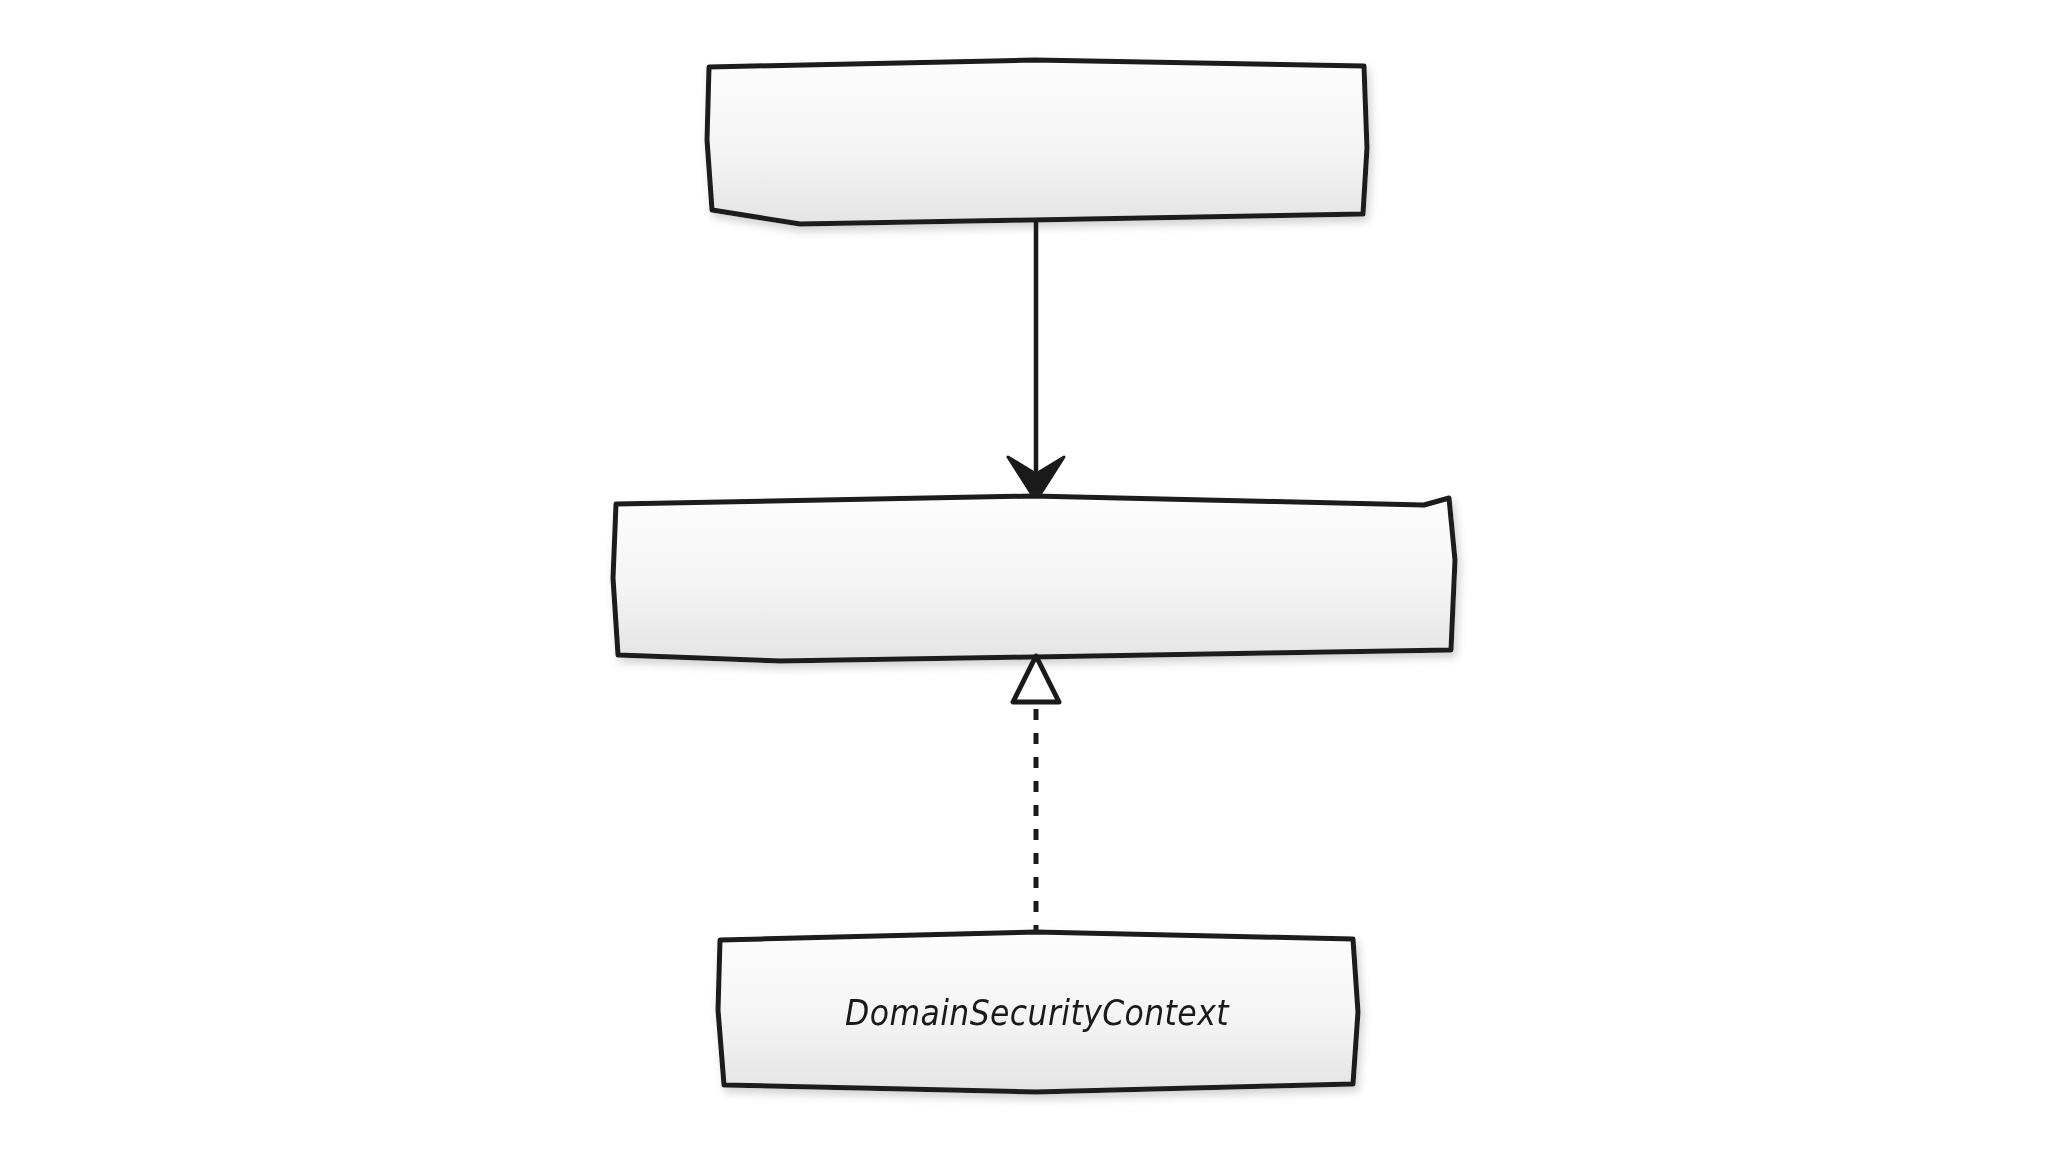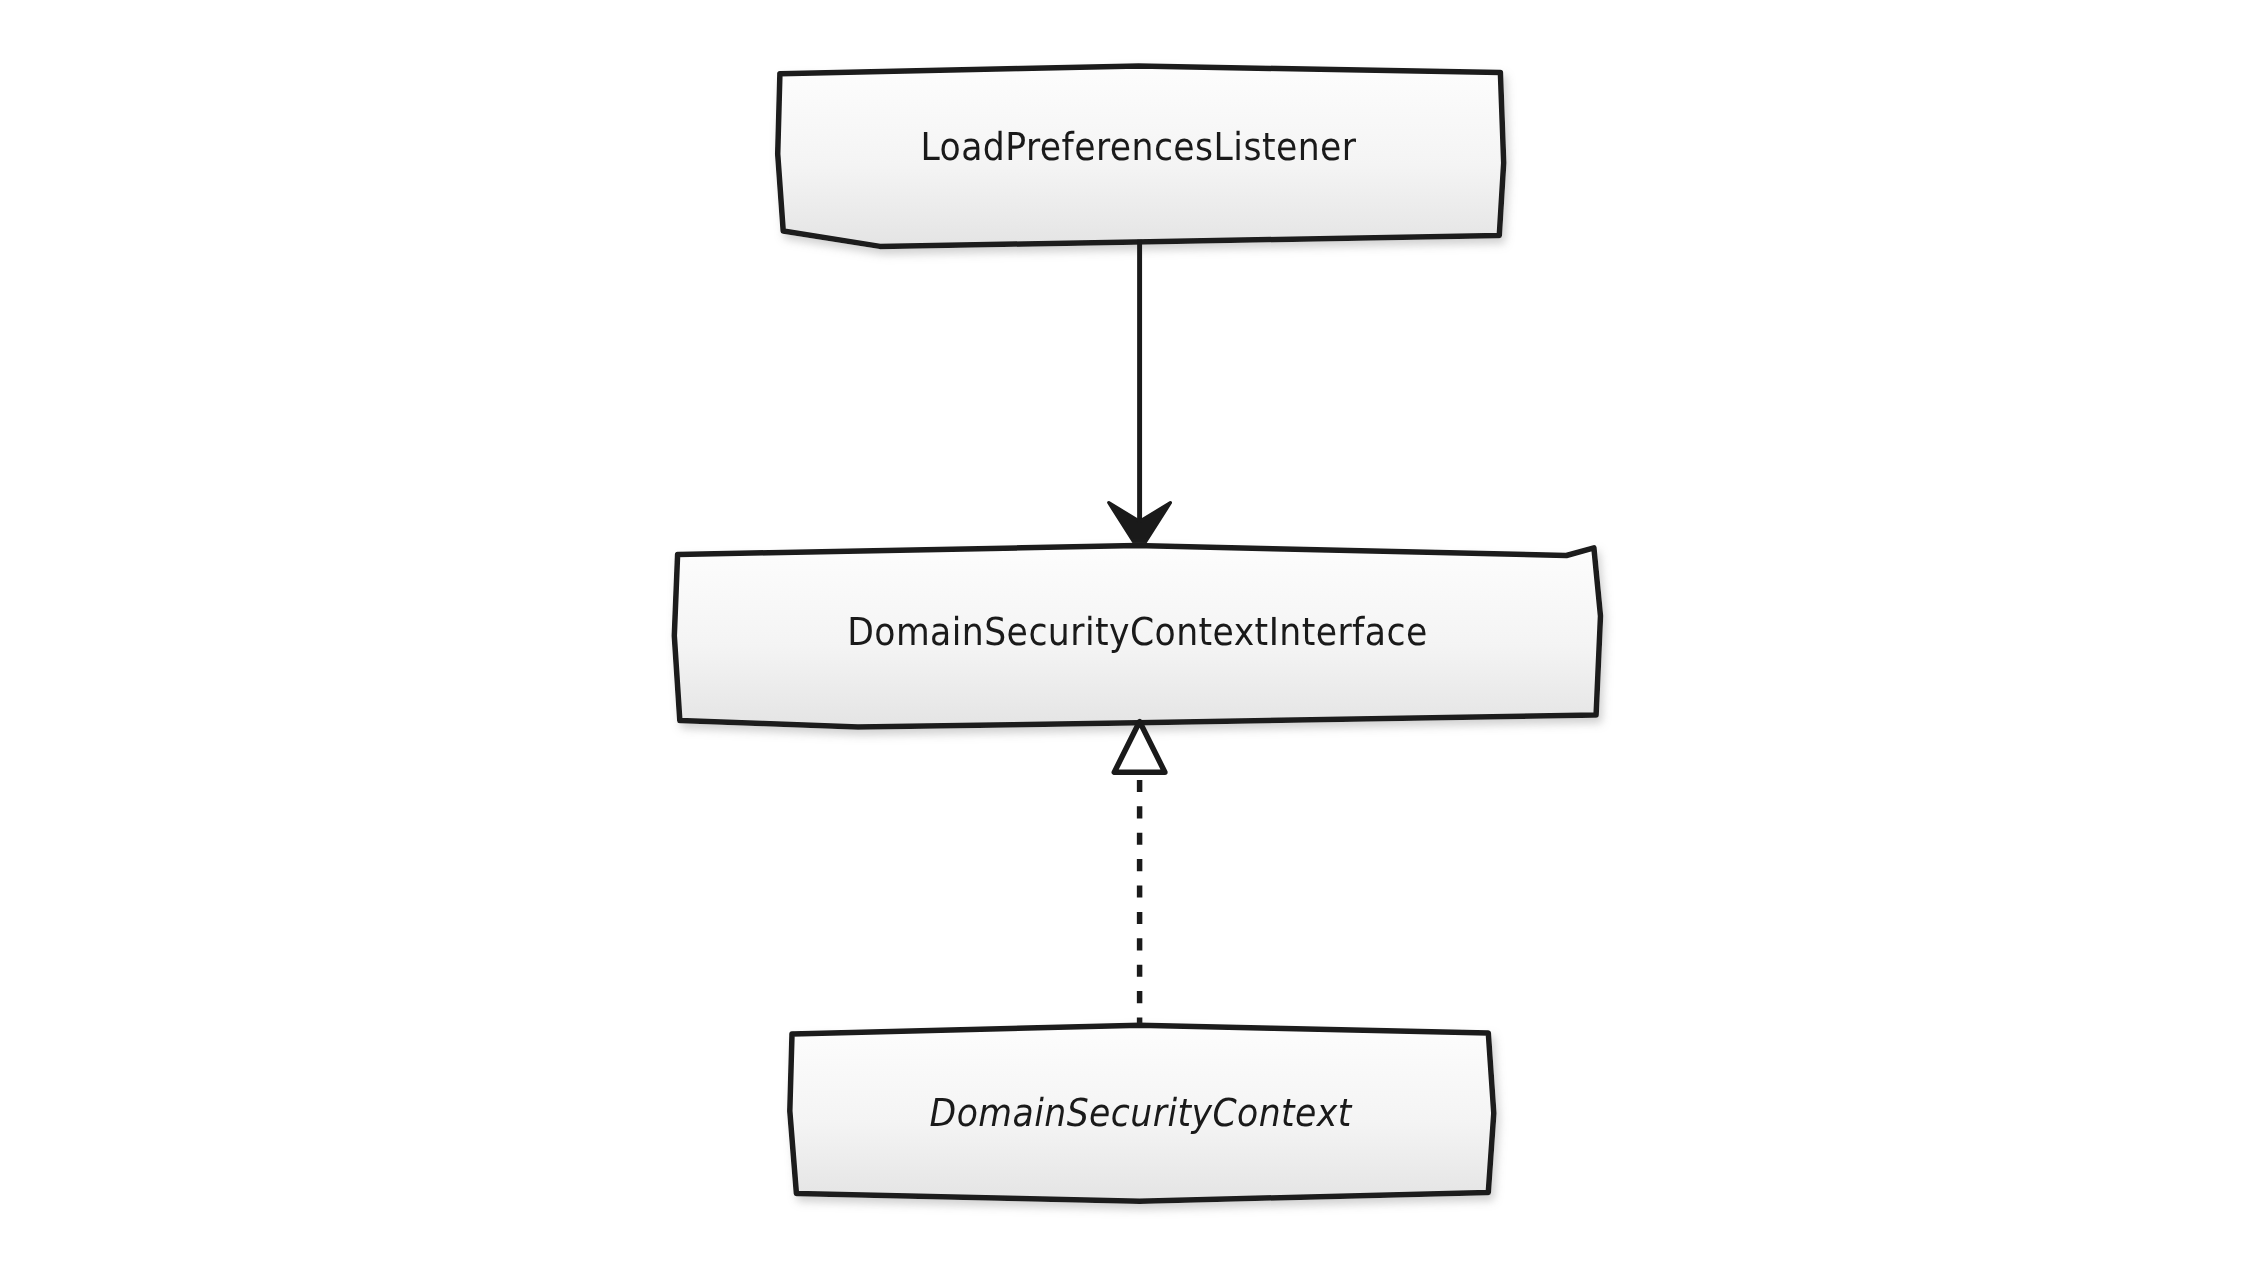--- a/index.html
+++ b/index.html
@@ -109,19 +109,17 @@
                L 1353,939
                L 1358,1012
                L 1353,1084
                L 1036,1092
                L 724,1085
                L 718,1010
                Z" fill="url(#nodeFill)" stroke="#1a1a1a" stroke-width="5" stroke-linejoin="round" stroke-linecap="round"></path>
     </g>
   </svg>
 
-  <div class="node-label" style="left:1035px; top:134px;">LoadPreferencesListener</div>
 
-  <div class="node-label" style="left:1034px; top:575px;">DomainSecurityContextInterface</div>
 
   <div class="node-label" style="left:1037px; top:1013px;font-style:italic;">DomainSecurityContext</div>
 
 </div>
 
 </body></html>

